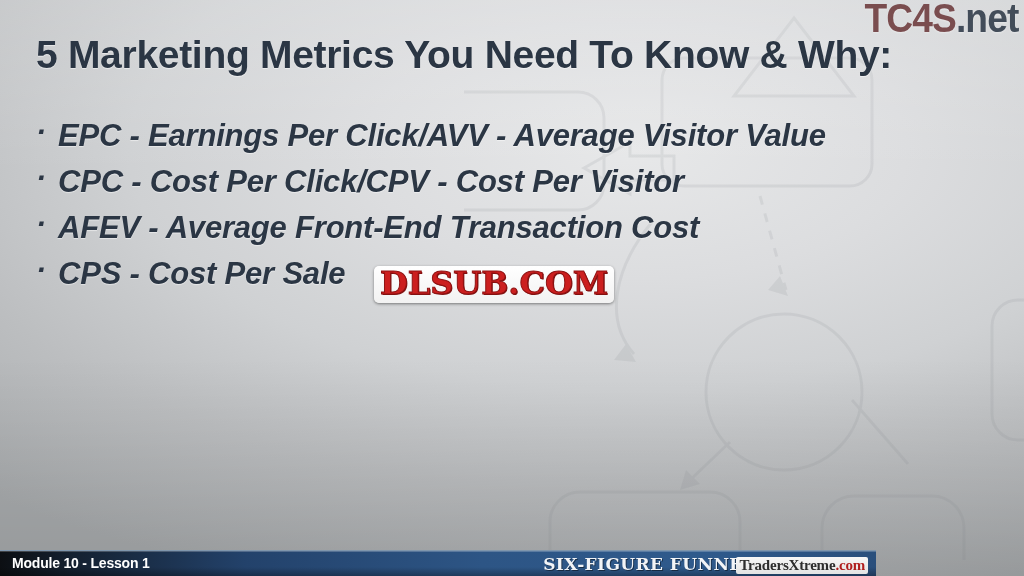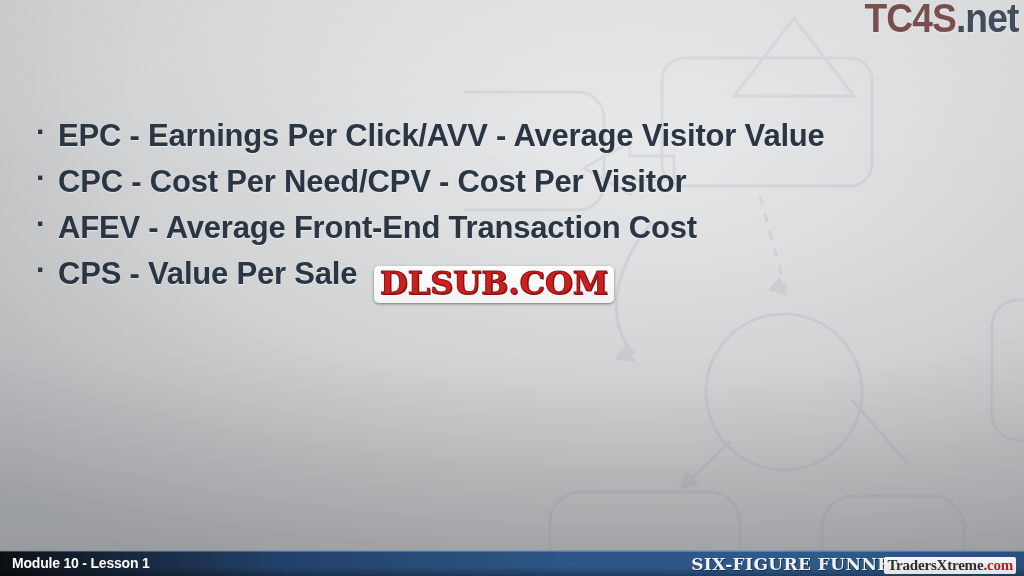--- a/index.html
+++ b/index.html
@@ -45,20 +45,21 @@
   
   #bullets {
     position:absolute;
     left:36px; top:118px;
     width:980px;
   }
   .bullet-row {
     display:flex;
     align-items:baseline;
     height:46px;
+    font-style:italic;
   }
   .bullet-dot {
     width:22px;
     flex:0 0 22px;
     color:#2b3644;
     font-size:22px;
     line-height:1;
     text-align:left;
     position:relative;
     top:-4px;
@@ -104,21 +105,21 @@
     transform:scaleX(0.93);
     transform-origin:right top;
     text-shadow:0 1px 2px rgba(255,255,255,0.4);
   }
   #tc4s .tc-red { color:#6d3a3c; }
 
   
   #bottom-bar {
     position:absolute;
     left:0; bottom:0;
-    width:1024px; height:26px;
+    width:876px; height:26px;
     background:linear-gradient(to right, #0c0f13 0%, #14202f 8%, #23426b 28%, #2d5585 55%, #2f5a8c 80%, #2a4f7c 100%);
     border-top:1px solid #7f96ad;
     box-shadow:inset 0 1px 0 rgba(255,255,255,0.22);
   }
   #bottom-bar::after {
     content:"";
     position:absolute; left:0; bottom:0; width:100%; height:9px;
     background:linear-gradient(to bottom, rgba(0,0,0,0.0), rgba(0,0,0,0.30));
     pointer-events:none;
   }
@@ -192,37 +193,38 @@
       <rect x="86" y="492" width="190" height="110" rx="30" ry="30"></rect>
 
       <rect x="358" y="496" width="142" height="180" rx="32" ry="32"></rect>
 
       <rect x="528" y="300" width="130" height="140" rx="26" ry="26"></rect>
     </g>
   </svg>
 
   <div id="vignette"></div>
 
+  <div id="title">5 Marketing Metrics You Need To Know &amp; Why:</div>
 
   <div id="bullets">
     <div class="bullet-row">
       <span class="bullet-dot"></span>
       <span class="bullet-text">EPC - Earnings Per Click/AVV - Average Visitor Value</span>
     </div>
     <div class="bullet-row">
       <span class="bullet-dot"></span>
-      <span class="bullet-text">CPC - Cost Per Need/CPV - Cost Per Visitor</span>
+      <span class="bullet-text">CPC - Cost Per Click/CPV - Cost Per Visitor</span>
     </div>
     <div class="bullet-row">
       <span class="bullet-dot"></span>
       <span class="bullet-text">AFEV - Average Front-End Transaction Cost</span>
     </div>
     <div class="bullet-row">
       <span class="bullet-dot"></span>
-      <span class="bullet-text">CPS - Value Per Sale</span>
+      <span class="bullet-text">CPS - Cost Per Sale</span>
     </div>
   </div>
 
   <div id="dlsub">DLSUB.COM</div>
 
   <div id="tc4s">
     <span class="tc-red">TC4S</span><span>.net</span>
   </div>
 
   <div id="bottom-bar">

